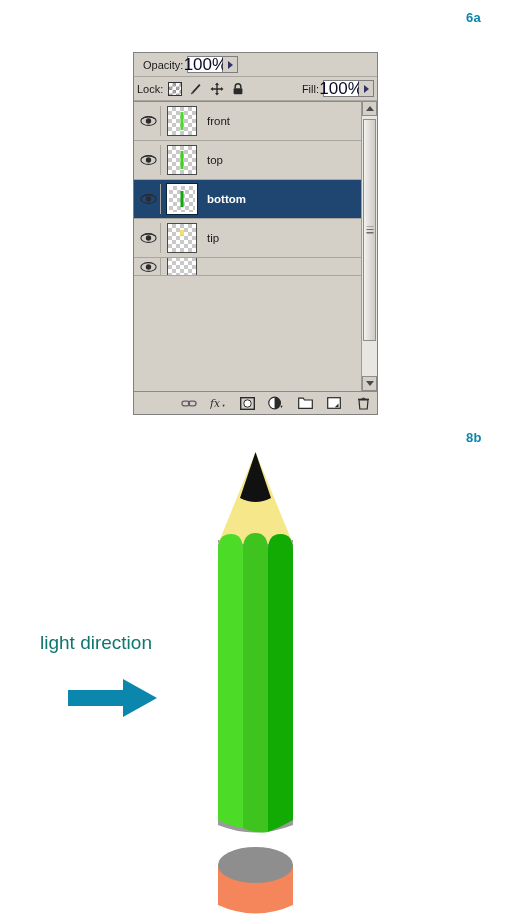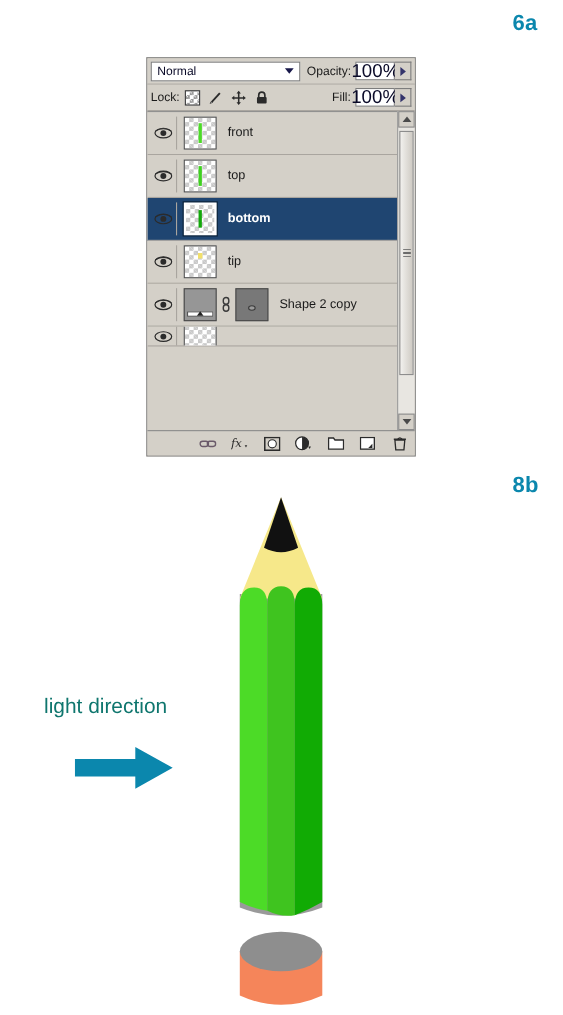--- a/index.html
+++ b/index.html
@@ -12,21 +12,21 @@
     background: #ffffff;
     font-family: "Liberation Sans", sans-serif;
     position: relative;
     overflow: hidden;
   }
 
   
   .fig-label {
     position: absolute;
     color: #0b87ad;
-    font-size: 20px;
+    font-size: 13px;
     font-weight: bold;
     letter-spacing: 0.2px;
     font-family: "Liberation Sans", sans-serif;
   }
   #fig-label-6a { left: 466px; top: 10px; }
   #fig-label-6b { left: 466px; top: 430px; }
 
   
   #layers-panel {
     position: absolute;
@@ -355,24 +355,20 @@
 </style>
 </head>
 <body>
 
 <div class="fig-label" id="fig-label-6a">6a</div>
 <div class="fig-label" id="fig-label-6b">8b</div>
 
 <div id="layers-panel">
 
   <div class="panel-row">
-    <div class="blend-select">
-      <span>Normal</span>
-      <span class="caret-down"></span>
-    </div>
     <span class="field-label">Opacity:</span>
     <div class="num-box">
       <span>100%</span>
     </div>
     <div class="spin-btn">
       <span class="caret-right"></span>
     </div>
   </div>
 
   <div class="panel-row lock-row">
@@ -463,41 +459,20 @@
           <circle cx="8.5" cy="6" r="2.7" fill="#2b2b2b"></circle>
           <path d="M1.2 4.2 q7.3 -4.4 14.6 0" fill="none" stroke="#2b2b2b" stroke-width="1"></path>
         </svg>
       </div>
       <div class="thumb">
         <span class="thumb-dot" style="background:#f2e06a"></span>
       </div>
       <span class="layer-name">tip</span>
     </div>
 
-    <div class="layer-row">
-      <div class="eye-cell">
-        <svg class="eye-icon" viewBox="0 0 17 12">
-          <ellipse cx="8.5" cy="6" rx="7.6" ry="4.4" fill="none" stroke="#2b2b2b" stroke-width="1.1"></ellipse>
-          <circle cx="8.5" cy="6" r="2.7" fill="#2b2b2b"></circle>
-          <path d="M1.2 4.2 q7.3 -4.4 14.6 0" fill="none" stroke="#2b2b2b" stroke-width="1"></path>
-        </svg>
-      </div>
-      <div class="thumb thumb-grad">
-        <span class="grad-strip"></span>
-        <span class="grad-marker"></span>
-      </div>
-      <svg class="link-icon" viewBox="0 0 11 16">
-        <rect x="3" y="1.5" width="5" height="6" rx="2.5" fill="none" stroke="#3a3a3a" stroke-width="1.3"></rect>
-        <rect x="3" y="8" width="5" height="6" rx="2.5" fill="none" stroke="#3a3a3a" stroke-width="1.3"></rect>
-      </svg>
-      <div class="mask-thumb">
-        <span class="mask-dot"></span>
-      </div>
-      <span class="layer-name">Shape 2 copy</span>
-    </div>
 
 
     <div class="layer-row partial">
       <div class="eye-cell">
         <svg class="eye-icon" viewBox="0 0 17 12">
           <ellipse cx="8.5" cy="6" rx="7.6" ry="4.4" fill="none" stroke="#2b2b2b" stroke-width="1.1"></ellipse>
           <circle cx="8.5" cy="6" r="2.7" fill="#2b2b2b"></circle>
         </svg>
       </div>
       <div class="thumb"></div>

